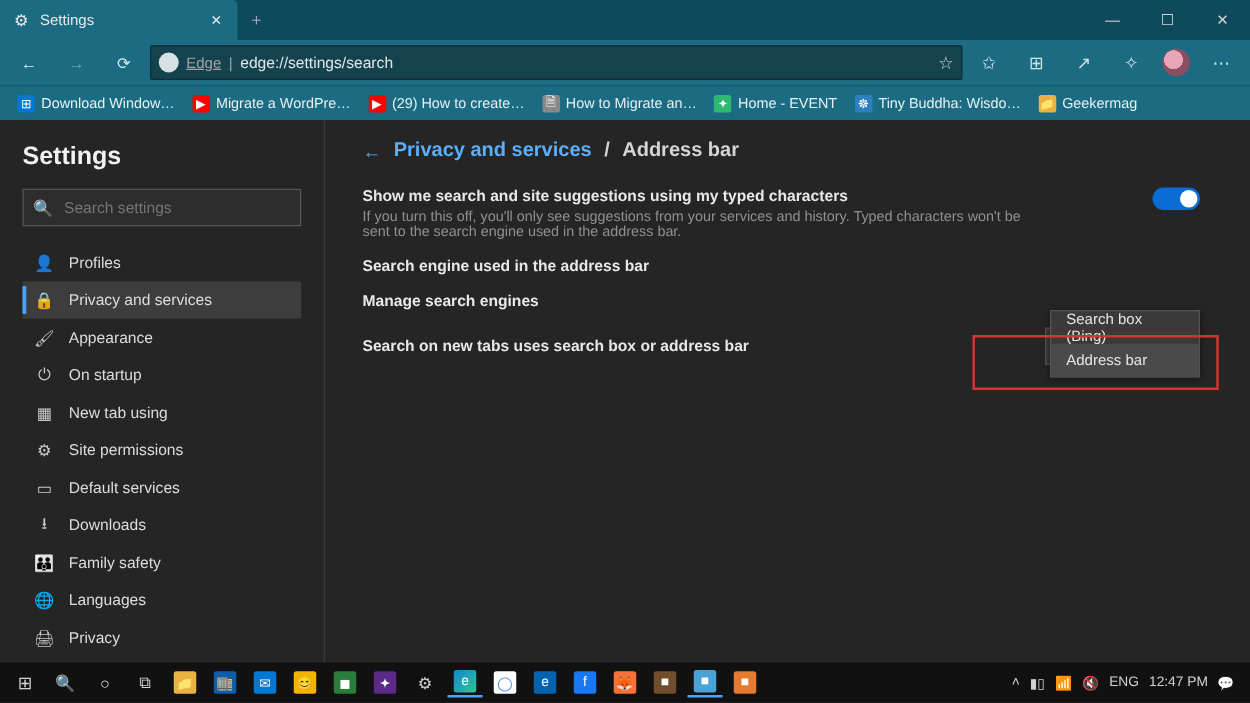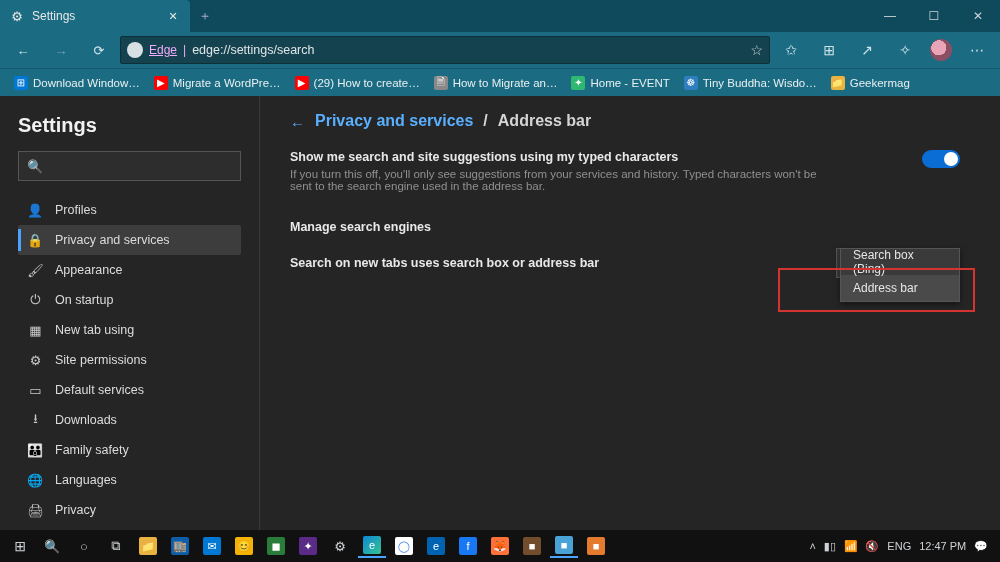--- a/index.html
+++ b/index.html
@@ -13,21 +13,21 @@
   .tab .close { width: 14px; height: 14px; display:flex; align-items:center; justify-content:center; font-size: 11px; }
   .newtab { width: 30px; display:flex; align-items:center; justify-content:center; color:#aac; }
   .titlebar-spacer { flex: 1; }
   .winbtn { width: 44px; display:flex; align-items:center; justify-content:center; color:#cfd5d8; font-size:12px; }
 
   
   .toolbar { height: 36px; background: #1b6b82; display:flex; align-items:center; gap:4px; padding: 0 6px; }
   .tbtn { width: 34px; height: 30px; display:flex; align-items:center; justify-content:center; color:#d7e6eb; }
   .addrbar { flex:1; height: 28px; background:#14424f; border:1px solid #0c2f38; border-radius:2px; display:flex; align-items:center; padding: 0 6px; color:#cfd8dc; }
   .addrbar .edgeicon { width:16px; height:16px; background:#d7e0e3; border-radius:50%; margin-right:6px;}
-  .addrbar .v{ color:#f0abfc; font-size:12px;text-decoration:underline;}
+  .addrbar .v{ color:#a3a3a3; font-size:12px;text-decoration:underline;}
   .addrbar .mid{ flex:1; }
   .addrbar .star{ font-size:14px; color:#cfd8dc;}
   .rightbtn { width: 34px; height: 30px; display:flex; align-items:center; justify-content:center; color:#cfe3e9; font-size:14px; }
   .avatar { width:22px; height:22px; border-radius:50%; background: radial-gradient(circle at 40% 40%, #e8a5b8 0 40%, #8a4f62 41% 100%); margin: 0 4px;}
 
   
   .bmbar { height: 28px; background:#1b6b82; border-top:1px solid #155a6d; display:flex; align-items:center; padding:0 8px; gap:2px; }
   .bm { display:flex; align-items:center; gap:5px; padding:2px 6px; color:#e8f0f2; font-size:11.5px; white-space:nowrap; }
   .bm .fav { width:14px; height:14px; border-radius:2px; display:flex;align-items:center;justify-content:center; font-size:10px; color:#fff; }
 
@@ -140,20 +140,21 @@
       <span class="fav" style="background: rgb(232, 179, 65);">📁</span>
       <span>Geekermag</span>
     </div>
   </div>
 
 <div class="content">
   <div class="sidebar">
     <h1>Settings</h1>
     <div class="searchbox">
       <span style="color:#bbb">🔍</span>
+      <input placeholder="Search settings" style="">
     </div>
     <ul class="navlist" id="navlist">
         <li class="navitem">
           <span class="nicon">👤</span>
           <span>Profiles</span>
         </li>
         <li class="navitem active">
           <span class="nicon">🔒</span>
           <span>Privacy and services</span>
         </li>
@@ -207,20 +208,21 @@
 
     <div class="row">
       <div class="rlabel">
         <div>Show me search and site suggestions using my typed characters</div>
         <div class="rdesc">If you turn this off, you'll only see suggestions from your services and history. Typed characters won't be sent to the search engine used in the address bar.</div>
       </div>
       <div class="toggle"></div>
     </div>
 
     <div class="row" style="align-items:center;">
+      <div class="rlabel">Search engine used in the address bar</div>
     </div>
 
     <div class="row" style="align-items:center;">
       <div class="rlabel">Manage search engines</div>
     </div>
 
     <div class="row" style="align-items:center;">
       <div class="rlabel">Search on new tabs uses search box or address bar</div>
       <div class="dropdown">
         <span>Search box (Bing)</span>

